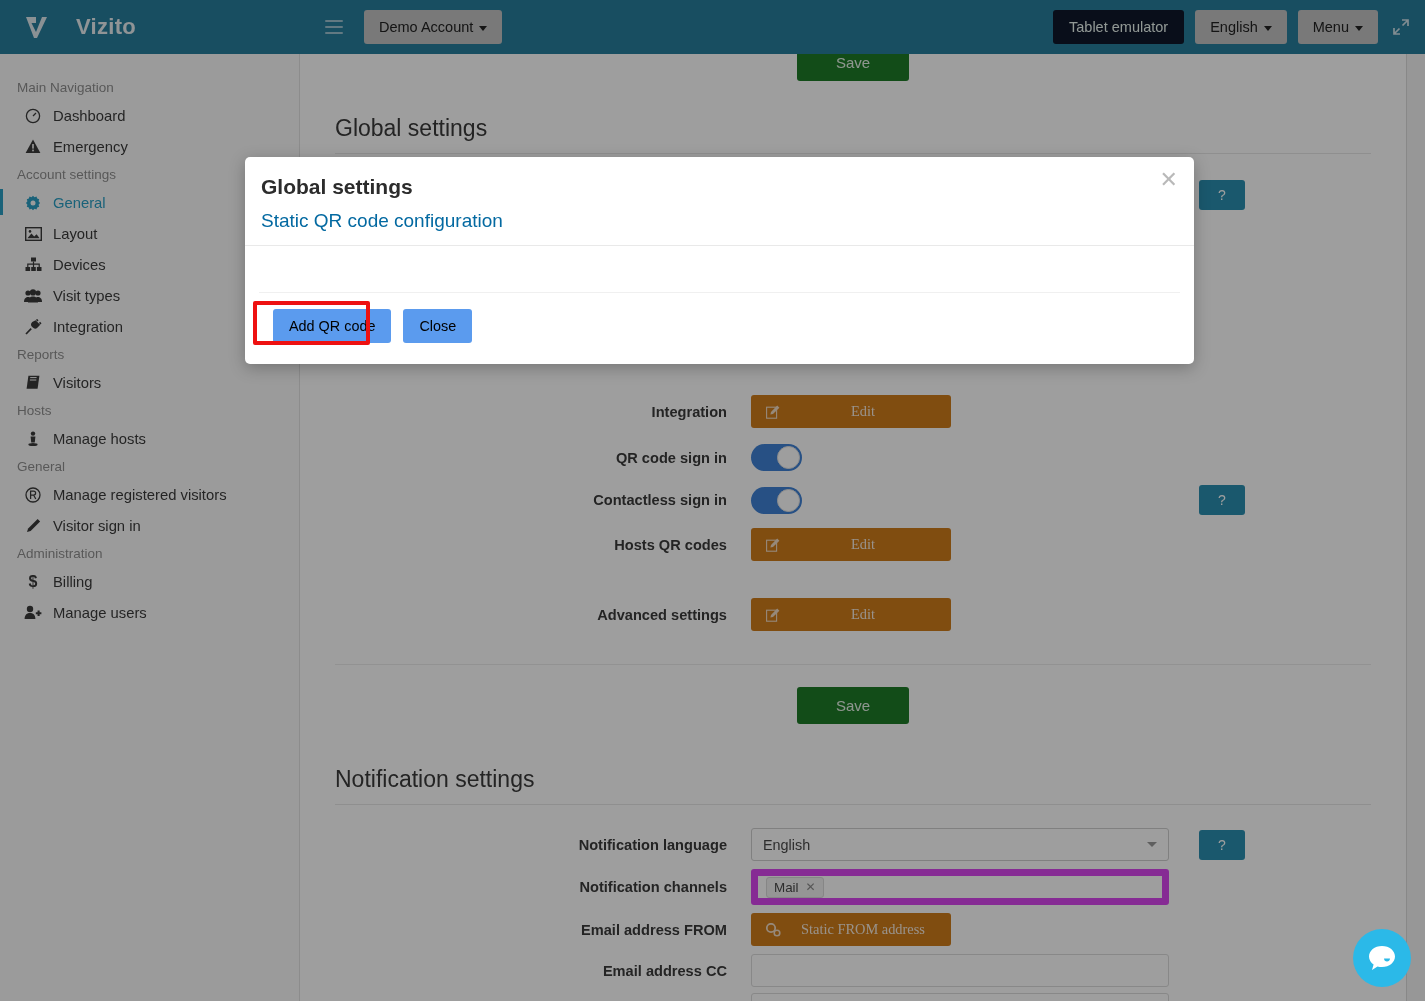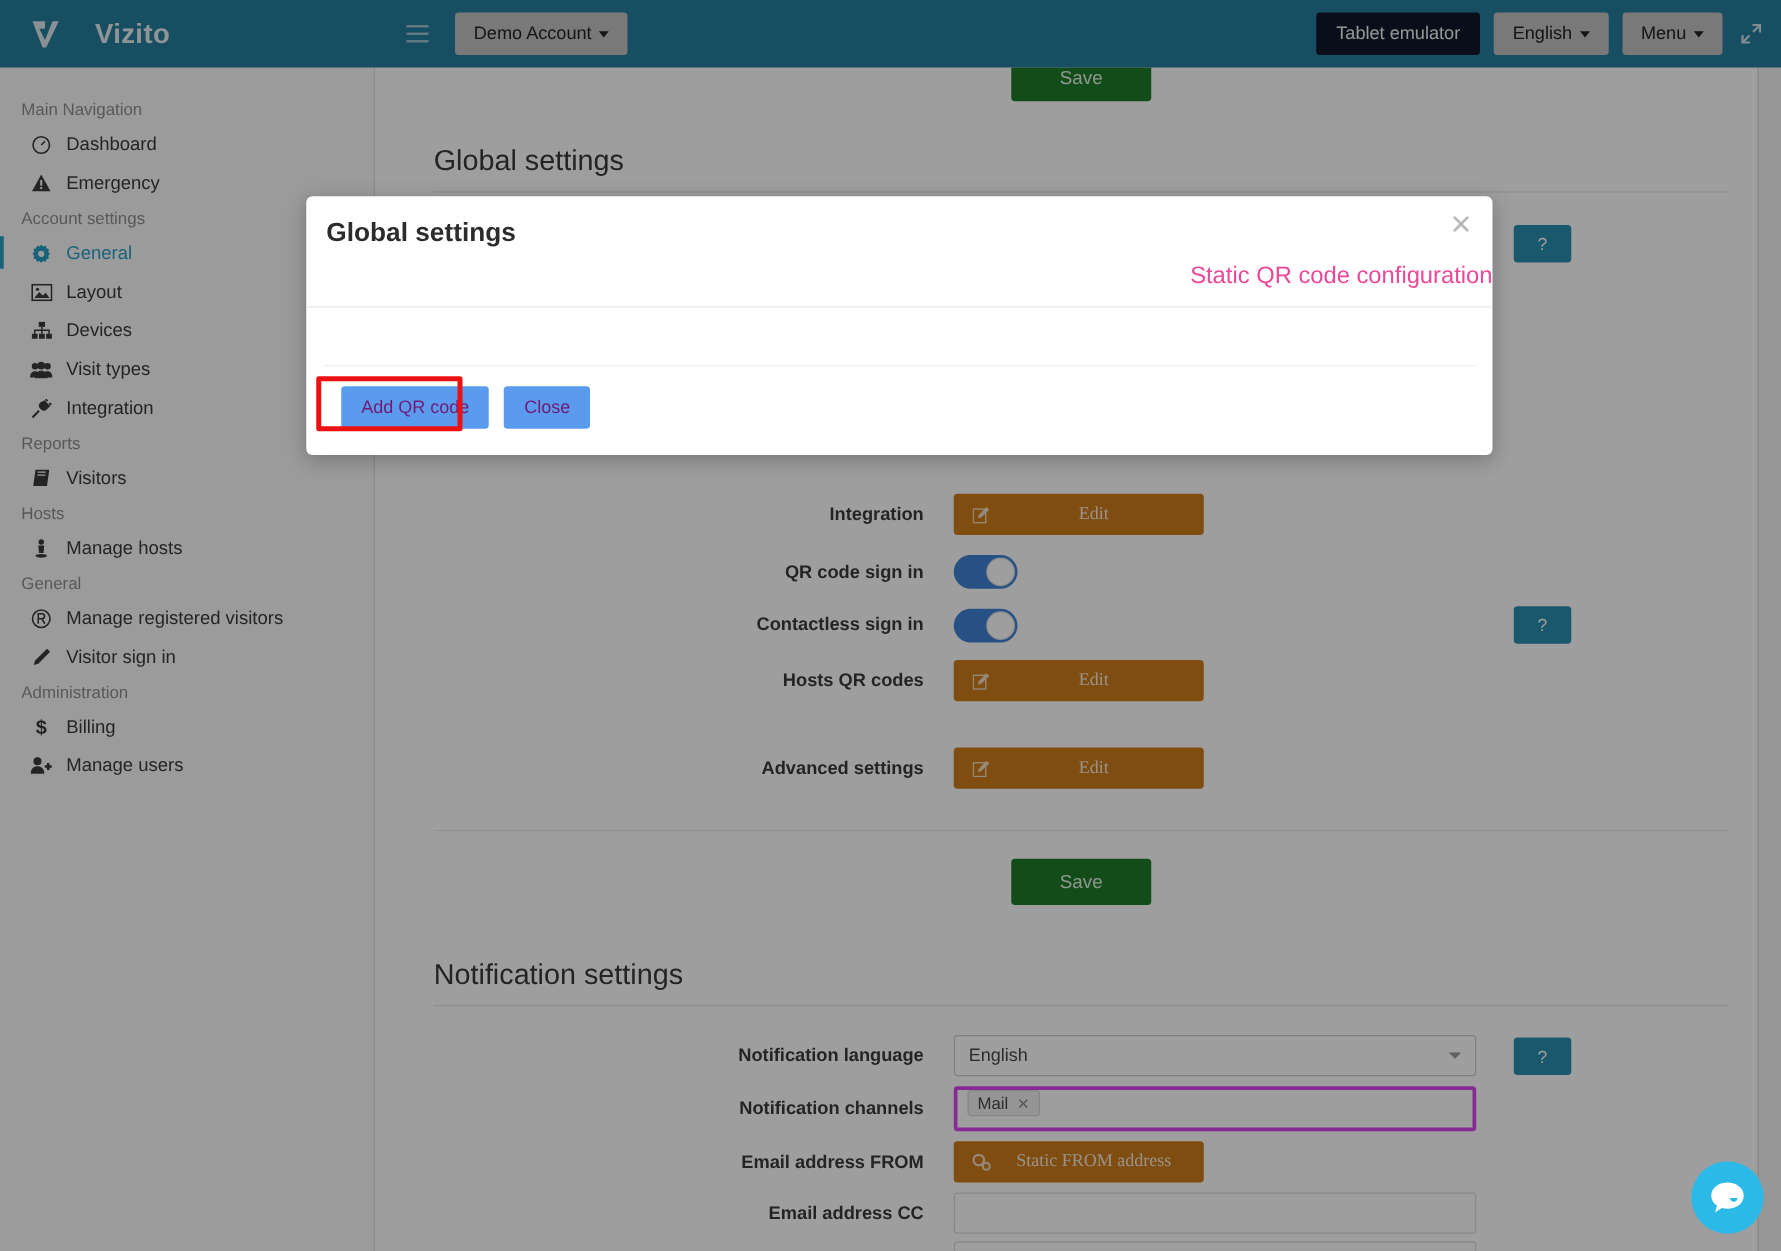--- a/index.html
+++ b/index.html
@@ -99,21 +99,20 @@
   }
   .nav-item.active .nav-ico { color: #2a9fc4; }
   .nav-ico svg { display: block; }
 
   
   .content {
     position: absolute; top: 54px; left: 301px;
     width: 1104px; height: 947px;
     background: #ffffff;
     overflow: hidden;
-    padding-left: 12px;
   }
   .content-inner { position: relative; width: 1104px; }
   .vscroll-track {
     position: absolute; top: 54px; right: 0;
     width: 19px; height: 947px;
     background: #f4f4f4; border-left: 1px solid #dcdcdc;
     z-index: 6;
   }
 
   .section-title {
@@ -151,22 +150,22 @@
   .select-box .arrow {
     position: absolute; right: 11px; width: 0; height: 0;
     border-left: 5px solid transparent; border-right: 5px solid transparent;
     border-top: 5px solid #9a9a9a;
   }
   .input-box {
     width: 418px; height: 33px; border: 1px solid #dcdcdc; border-radius: 3px;
     background: #fff;
   }
   .tag-box {
-    width: 418px; min-height: 36px; border: 3px solid #d946ef; border-radius: 3px;
-    background: #fff; display: flex; align-items: flex-start; padding: 0 8px;
+    width: 418px; min-height: 36px; border: 7px solid #d946ef; border-radius: 3px;
+    background: #fff; display: flex; align-items: center; padding: 0 8px;
   }
   .tag {
     background: #f0f0f0; border: 1px solid #d8d8d8; border-radius: 3px;
     padding: 2px 7px; font-size: 13.4px; color: #4a4a4a;
     display: flex; align-items: center; gap: 7px; cursor: pointer;
   }
   .tag .x { color: #8a8a8a; font-size: 12px; }
   .btn-orange {
     width: 200px; height: 33px; background: #cf7c1a; color: #f6ece0;
     border: none; border-radius: 3px; font-family: Liberation Serif, serif; font-size: 14.4px;
@@ -199,32 +198,32 @@
   .modal-close {
     position: absolute; right: 16px; top: 12px;
     font-size: 22px; color: #b9b9b9; background: none; border: none;
     cursor: pointer; font-family: inherit; line-height: 1;
   }
   .modal-title {
     font-size: 21px; font-weight: bold; color: #2c2c2c;
     padding: 18px 0 0 16px;
   }
   .modal-sub {
-    font-size: 19px; color: #ec4899; font-weight: normal;
+    font-size: 19px; color: #0369a1; font-weight: normal;
     padding: 11px 0 13px 16px;
-    border-bottom: 1px solid #e9e9e9; margin: 0 0 0 0; text-align: right;
+    border-bottom: 1px solid #e9e9e9; margin: 0 0 0 0;
   }
   .modal-body { height: 46px; }
   .modal-divider { border-top: 1px solid #f0f0f0; margin: 0 14px; }
   .modal-actions {
     display: flex; align-items: center; gap: 12px;
     padding: 16px 0 0 28px;
   }
   .btn-primary {
-    background: #5b9bee; color: #701a75; border: none; border-radius: 3px;
+    background: #5b9bee; color: #000000; border: none; border-radius: 3px;
     font-family: inherit; font-size: 14.4px;
     padding: 9px 16px; cursor: pointer;
   }
   .highlight-box {
     position: absolute; left: 253px; top: 301px;
     width: 117px; height: 44px;
     border: 4px solid #ee1111; border-radius: 2px;
     z-index: 120; pointer-events: none;
   }
 

